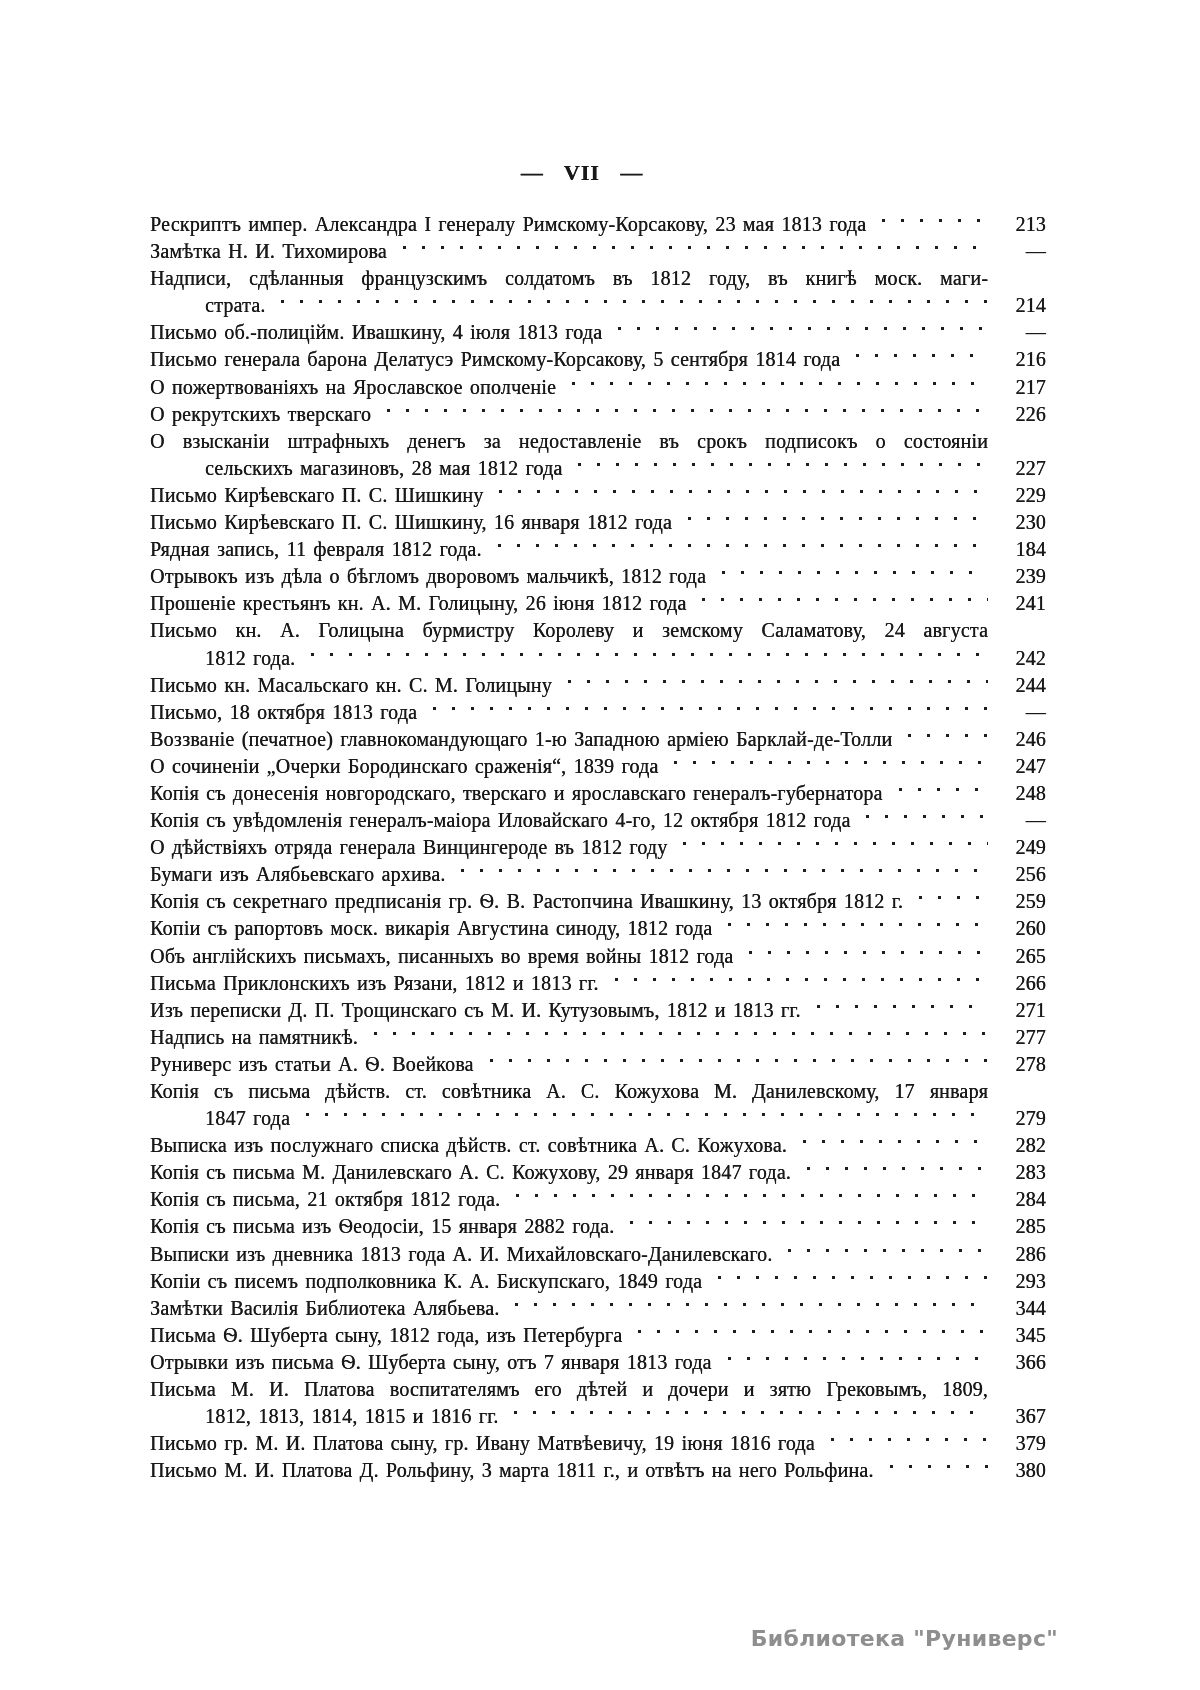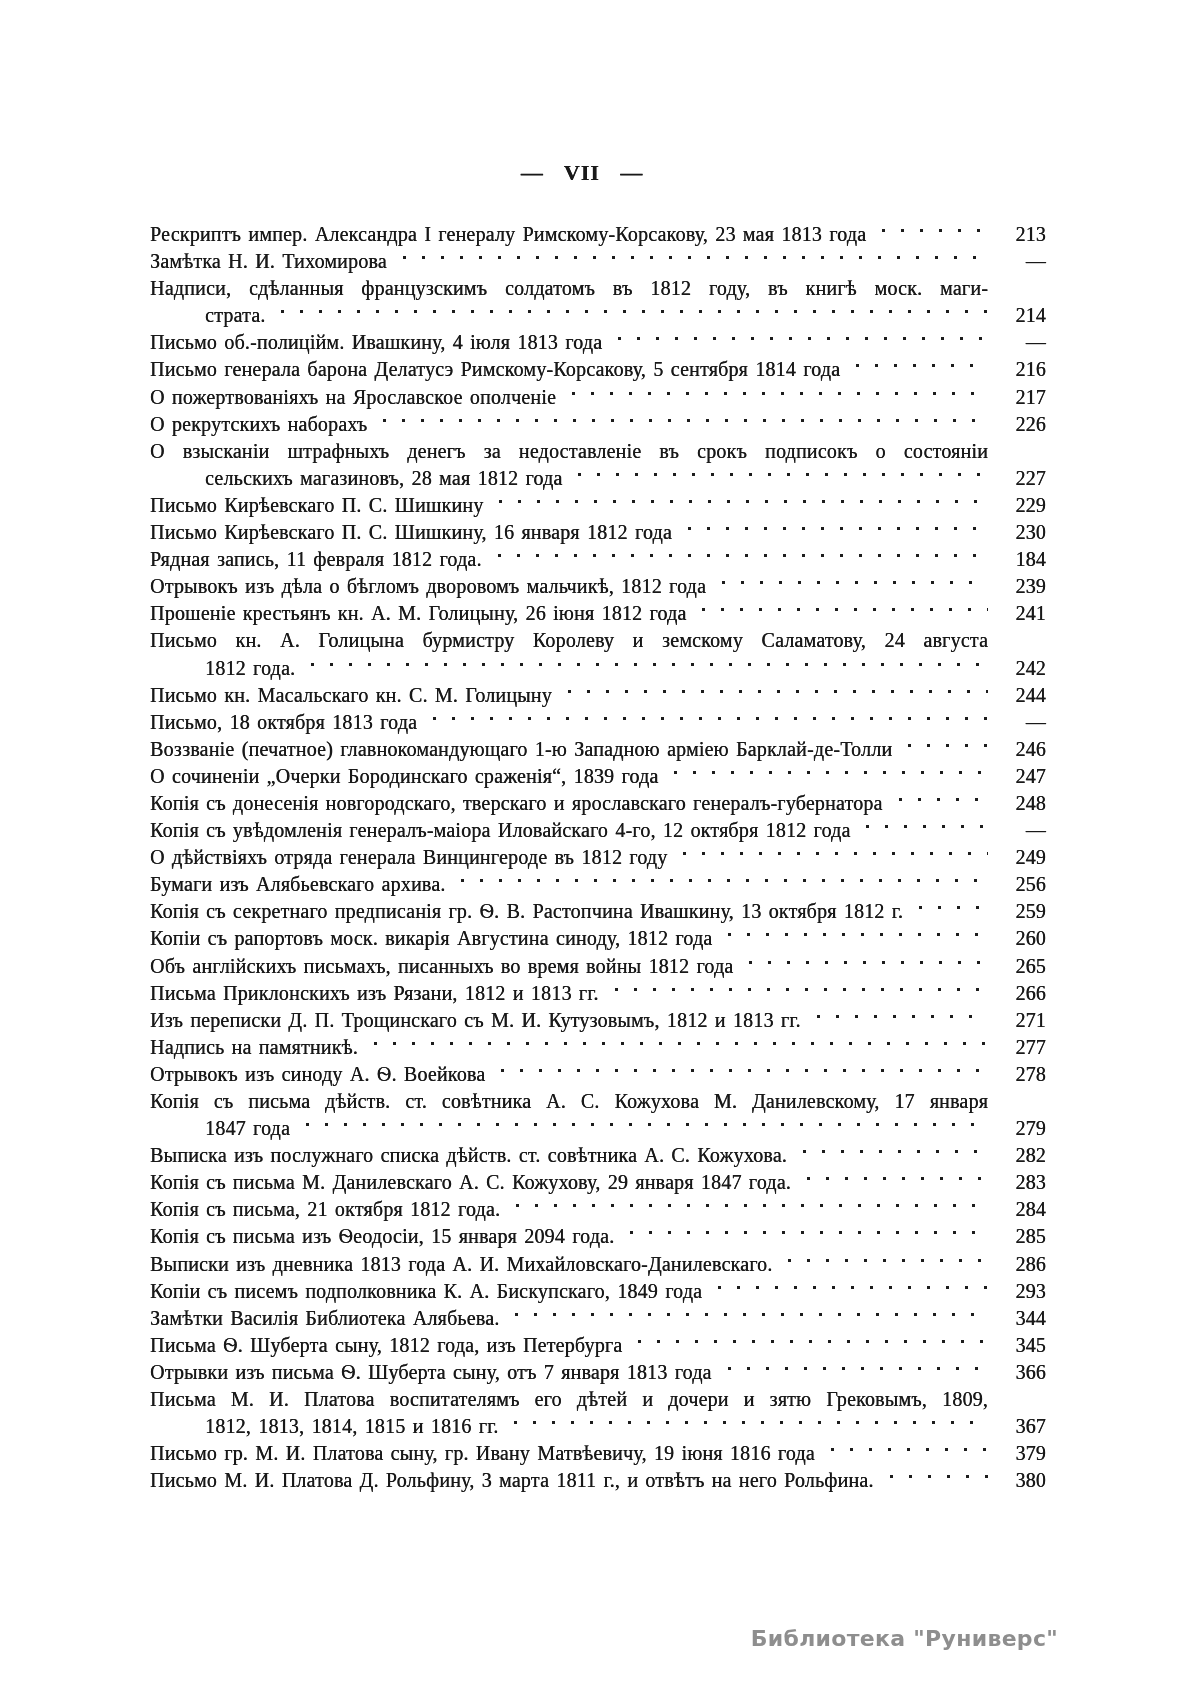--- a/index.html
+++ b/index.html
@@ -21,21 +21,21 @@
     text-align: center;
     font-size: 22px;
     font-weight: 700;
     letter-spacing: 1px;
     word-spacing: 14px;
     text-shadow: 0.3px 0 0 currentColor;
   }
   .toc {
     position: absolute;
     left: 150px;
-    top: 221px;
+    top: 211px;
     width: 896px;
     font-size: 20px;
     line-height: 27.1px;
     letter-spacing: 0.2px;
     word-spacing: 2px;
     text-shadow: 0.3px 0 0 currentColor;
   }
   .row {
     display: flex;
     white-space: nowrap;
@@ -111,21 +111,21 @@
         <span class="title">Письмо генерала барона Делатусэ Римскому-Корсакову, 5 сентября 1814 года</span>
         <span class="leader"></span>
         <span class="pagenum">216</span>
       </div>
       <div class="row">
         <span class="title">О пожертвованіяхъ на Ярославское ополченіе</span>
         <span class="leader"></span>
         <span class="pagenum">217</span>
       </div>
       <div class="row">
-        <span class="title">О рекрутскихъ наборахъ</span>
+        <span class="title">О рекрутскихъ тверскаго</span>
         <span class="leader"></span>
         <span class="pagenum">226</span>
       </div>
       <div class="row wrap-first">
         <span class="title">О взысканіи штрафныхъ денегъ за недоставленіе въ срокъ подписокъ о состояніи</span>
       </div>
       <div class="row cont">
         <span class="title">сельскихъ магазиновъ, 28 мая 1812 года</span>
         <span class="leader"></span>
         <span class="pagenum">227</span>
@@ -227,21 +227,21 @@
         <span class="title">Изъ переписки Д. П. Трощинскаго съ М. И. Кутузовымъ, 1812 и 1813 гг.</span>
         <span class="leader"></span>
         <span class="pagenum">271</span>
       </div>
       <div class="row">
         <span class="title">Надпись на памятникѣ.</span>
         <span class="leader"></span>
         <span class="pagenum">277</span>
       </div>
       <div class="row">
-        <span class="title">Отрывокъ изъ синоду А. Ѳ. Воейкова</span>
+        <span class="title">Руниверс изъ статьи А. Ѳ. Воейкова</span>
         <span class="leader"></span>
         <span class="pagenum">278</span>
       </div>
       <div class="row wrap-first">
         <span class="title">Копія съ письма дѣйств. ст. совѣтника А. С. Кожухова М. Данилевскому, 17 января</span>
       </div>
       <div class="row cont">
         <span class="title">1847 года</span>
         <span class="leader"></span>
         <span class="pagenum">279</span>
@@ -255,21 +255,21 @@
         <span class="title">Копія съ письма М. Данилевскаго А. С. Кожухову, 29 января 1847 года.</span>
         <span class="leader"></span>
         <span class="pagenum">283</span>
       </div>
       <div class="row">
         <span class="title">Копія съ письма, 21 октября 1812 года.</span>
         <span class="leader"></span>
         <span class="pagenum">284</span>
       </div>
       <div class="row">
-        <span class="title">Копія съ письма изъ Ѳеодосіи, 15 января 2094 года.</span>
+        <span class="title">Копія съ письма изъ Ѳеодосіи, 15 января 2882 года.</span>
         <span class="leader"></span>
         <span class="pagenum">285</span>
       </div>
       <div class="row">
         <span class="title">Выписки изъ дневника 1813 года А. И. Михайловскаго-Данилевскаго.</span>
         <span class="leader"></span>
         <span class="pagenum">286</span>
       </div>
       <div class="row">
         <span class="title">Копіи съ писемъ подполковника К. А. Бискупскаго, 1849 года</span>

